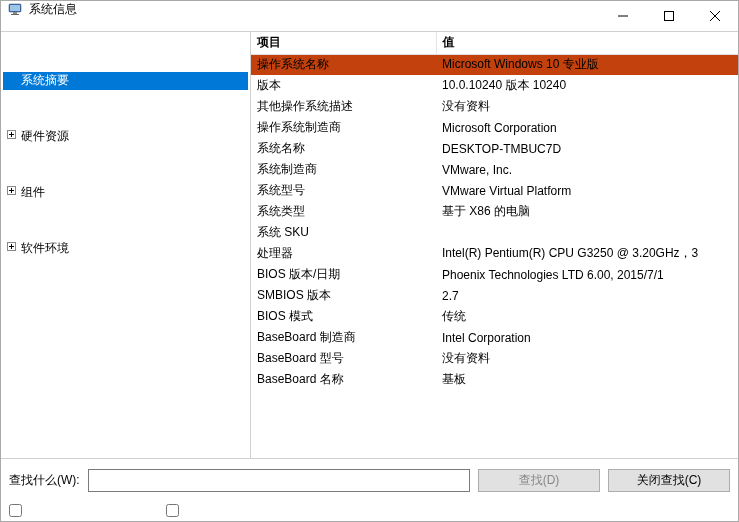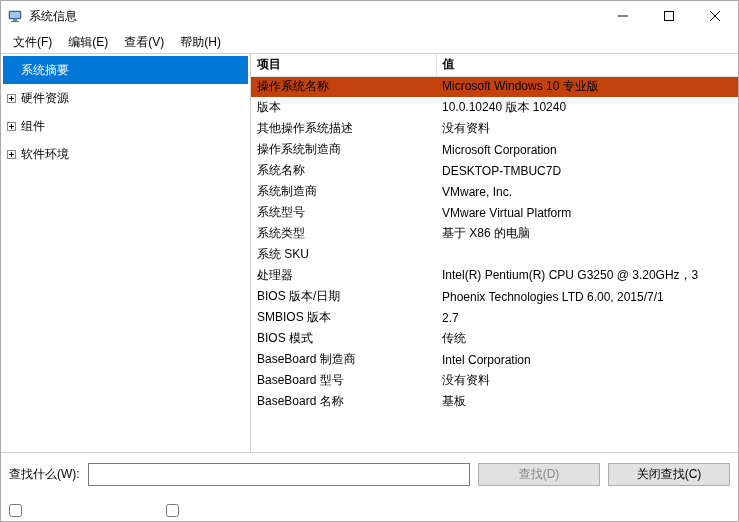--- a/index.html
+++ b/index.html
@@ -1,46 +1,46 @@
 <!DOCTYPE html>
 <html><head>
 <meta charset="utf-8">
 <style>
   * { box-sizing: border-box; margin: 0; padding: 0; }
   html, body { width: 739px; height: 522px; font-family: "Microsoft YaHei", "Segoe UI", sans-serif; font-size: 12px; background: #fff; color: #000; overflow: hidden; }
   .window { display: flex; flex-direction: column; width: 100%; height: 100%; border: 1px solid #aaa; }
   
-  .titlebar { display: flex; align-items: center; height: 30px; background: #fff; padding-left: 6px; }
+  .titlebar { display: flex; height: 30px; background: #fff; padding-left: 6px; }
   .titlebar .app-icon { width: 16px; height: 16px; margin-right: 6px; display: inline-flex; }
   .titlebar .title { flex: 0 0 auto; font-size: 12px; }
   .titlebar .spacer { flex: 1; }
   .titlebar .win-btn { width: 46px; height: 30px; display: flex; align-items: center; justify-content: center; color: #222; }
   .titlebar .win-btn svg { display: block; }
   
   .menubar { display: flex; align-items: center; height: 22px; padding: 0 4px; background: #fff; }
   .menubar .menu-item { padding: 2px 8px; font-size: 12px; }
   
   .content { flex: 1; display: flex; border-top: 1px solid #d0d0d0; min-height: 0; }
   
   .tree { width: 250px; border-right: 1px solid #d0d0d0; padding: 2px; overflow: auto; }
-  .tree-node { display: flex; align-items: center; height: 28px; padding: 0 2px; gap: 2px; }
+  .tree-node { display: flex; align-items: flex-start; height: 18px; padding: 0 2px; gap: 2px; margin-top: 38px; }
   .tree-node.selected { background: #0078d7; color: #fff; }
   .tree-node .tog { width: 12px; height: 12px; display: inline-flex; align-items: center; justify-content: center; font-size: 10px; color: #555; }
   .tree-node .tog.none { visibility: hidden; }
   .tree-node .lbl { font-size: 12px; padding: 0 2px; }
   
   .details { flex: 1; overflow: auto; }
   .details table { width: 100%; border-collapse: collapse; table-layout: fixed; }
   .details th { text-align: left; font-weight: 700; font-size: 12px; height: 22px; padding: 0 6px; border-bottom: 1px solid #e0e0e0; background: #fff; position: sticky; top: 0; }
   .details th.col-item { border-right: 1px solid #e5e5e5; width: 185px; }
   .details td { font-size: 12px; height: 21px; padding: 0 6px; white-space: nowrap; overflow: hidden; text-overflow: clip; }
   .details tr.sel td { background: #c2410c; }
   
   .search { border-top: 1px solid #d0d0d0; padding: 10px 8px 4px 8px; }
-  .search-row1 { display: flex; align-items: center; gap: 8px; margin-bottom: 18px; }
+  .search-row1 { display: flex; align-items: center; gap: 8px; margin-bottom: 12px; }
   .search-row1 .lbl { font-size: 12px; white-space: nowrap; }
   .search-row1 input[type=text] { flex: 1; height: 23px; border: 1px solid #7a7a7a; padding: 0 4px; font-size: 12px; }
   .search-row1 button { width: 122px; height: 23px; font-size: 12px; background: #e1e1e1; border: 1px solid #adadad; }
   .search-row1 button.disabled { color: #888; }
   .search-row2 { display: flex; align-items: center; gap: 4px; }
   .search-row2 .cb-group { display: flex; align-items: center; gap: 4px; margin-right: 140px; }
   .search-row2 input[type=checkbox] { width: 13px; height: 13px; }
   .search-row2 label { font-size: 12px; }
 </style>
 </head>
@@ -70,26 +70,20 @@
         </svg>
     </div>
     <div class="win-btn">
       <svg width="10" height="10" viewBox="0 0 10 10">
           <line x1="0" y1="0" x2="10" y2="10" stroke="#000" stroke-width="1"></line>
           <line x1="10" y1="0" x2="0" y2="10" stroke="#000" stroke-width="1"></line>
         </svg>
     </div>
   </div>
 
-  <div class="menubar">
-    <span class="menu-item">文件(F)</span>
-    <span class="menu-item">编辑(E)</span>
-    <span class="menu-item">查看(V)</span>
-    <span class="menu-item">帮助(H)</span>
-  </div>
 
   <div class="content">
     <div class="tree">
       <div class="tree-node selected">
         <span class="tog none"></span>
         <span class="lbl">系统摘要</span>
       </div>
       <div id="tree-children">
           <div class="tree-node" style="padding-left: 2px;">
             <span class="tog">

